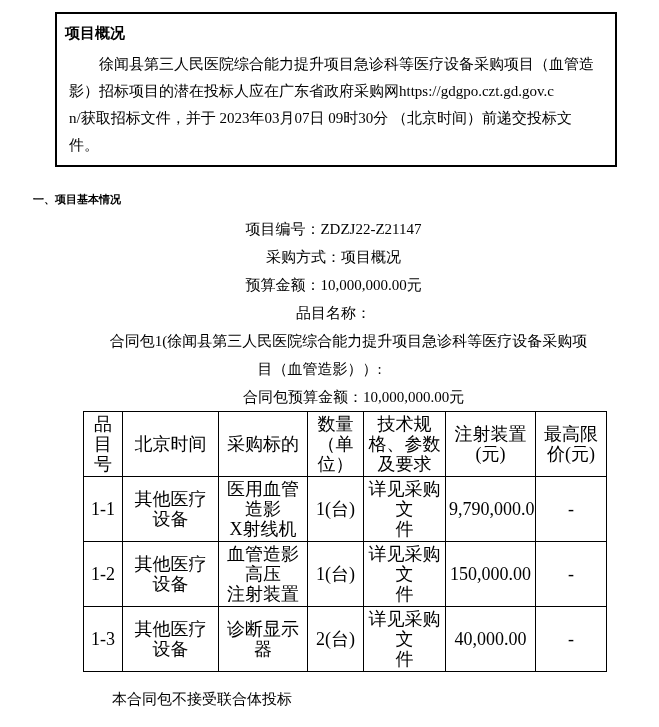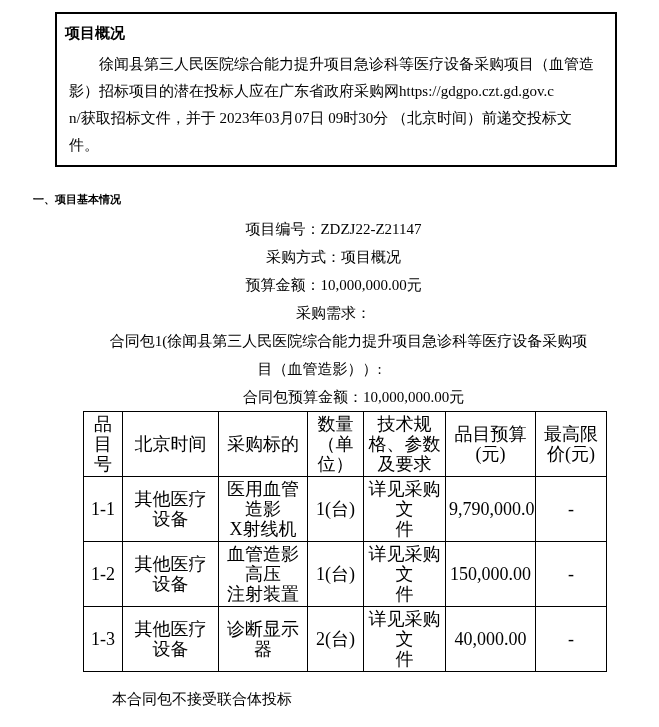--- a/index.html
+++ b/index.html
@@ -112,21 +112,21 @@
 n/获取招标文件，并于 2023年03月07日 09时30分 （北京时间）前递交投标文
 件。</p>
   </div>
 
   <div class="section-heading">一、项目基本情况</div>
 
   <div class="fields">
     <div class="field indent-label"><span>项目编号：</span><span>ZDZJ22-Z21147</span></div>
     <div class="field indent-label"><span>采购方式：</span><span>项目概况</span></div>
     <div class="field indent-label"><span>预算金额：</span><span>10,000,000.00元</span></div>
-    <div class="field indent-label"><span>采购需求：</span><span></span></div>
+    <div class="field indent-label"><span>品目名称：</span><span></span></div>
     <div class="field indent-package">合同包1(徐闻县第三人民医院综合能力提升项目急诊科等医疗设备采购项
 目（血管造影））:</div>
     <div class="field indent-budget"><span>合同包预算金额：</span><span>10,000,000.00元</span></div>
   </div>
 
   <table class="items">
     <colgroup>
       <col class="col1">
         <col class="col2">
         <col class="col3">
@@ -140,21 +140,21 @@
         <th>品目
 号</th>
         <th>北京时间</th>
         <th>采购标的</th>
         <th>数量
 （单
 位）</th>
         <th>技术规
 格、参数
 及要求</th>
-        <th>品目预算(元)</th>
+        <th>注射装置(元)</th>
         <th>最高限
 价(元)</th>
       </tr>
     </thead>
     <tbody>
       <tr>
         <td>1-1</td>
         <td>其他医疗设备</td>
         <td>医用血管造影
 X射线机</td>

